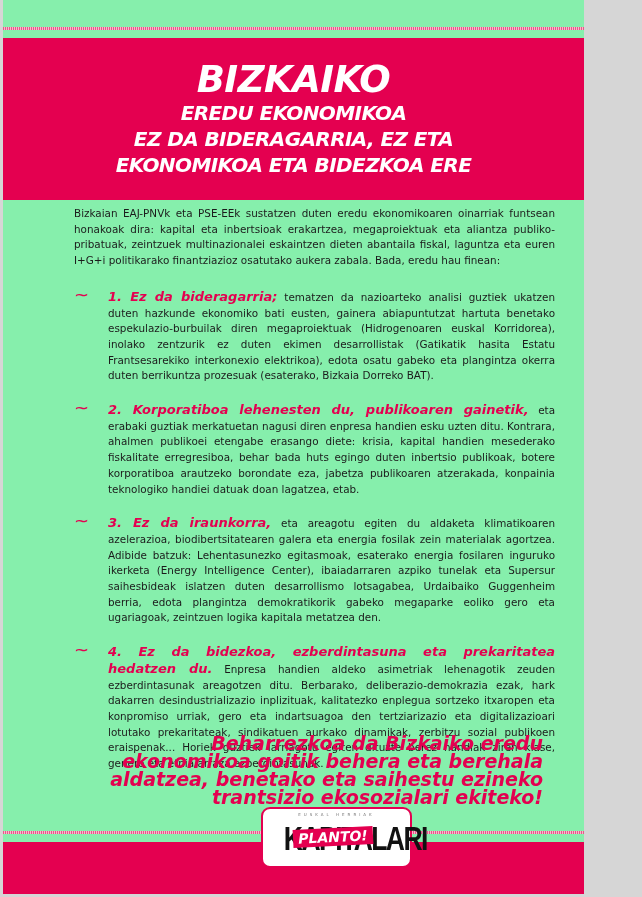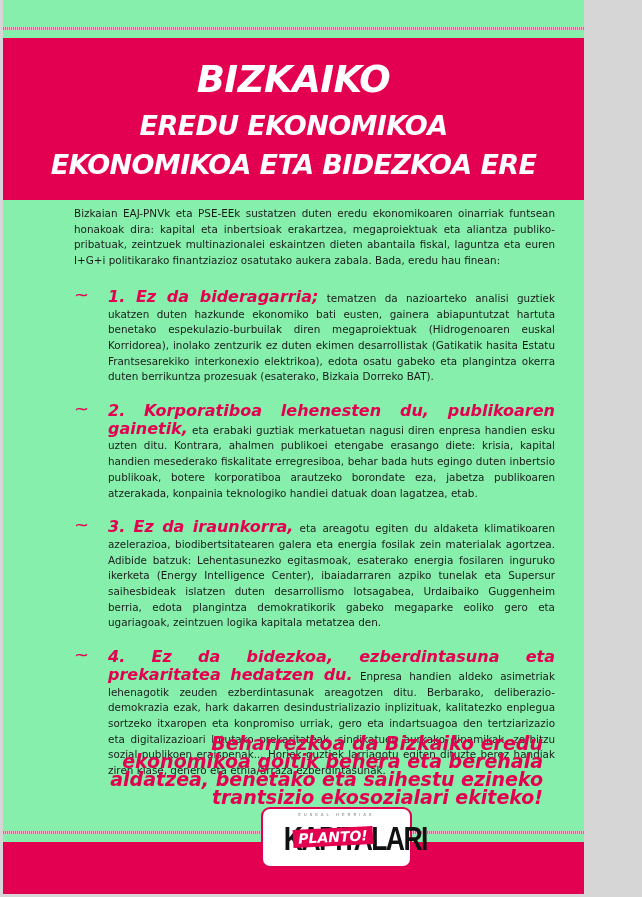--- a/index.html
+++ b/index.html
@@ -5,42 +5,43 @@
   html, body { margin:0; padding:0; }
   body { width:642px; height:897px; background:#d6d6d6; position:relative; overflow:hidden;
          font-family:"DejaVu Sans", sans-serif; }
   .page { position:absolute; left:3px; top:0; width:581px; height:894px; background:#86efac; overflow:hidden; }
   .dotline { position:absolute; left:0; right:0; height:3px;
      background: repeating-linear-gradient(90deg, #e8588a 0 1px, #f7b8cd 1px 2px); }
   .dotline.top { top:27px; }
   .dotline.bottom { top:831px; }
   .header { position:absolute; left:0; right:0; top:38px; height:162px; background:#e40050; color:#fff; text-align:center; }
   .header .t1 { font-family:"DejaVu Sans", sans-serif; font-weight:bold; font-style:italic; font-size:37px; line-height:40px; margin-top:22px; letter-spacing:-0.5px; }
-  .header .t2 { font-family:"DejaVu Sans", sans-serif; font-weight:bold; font-style:italic; font-size:27px; line-height:26px; letter-spacing:-0.6px;margin-top:13px; }
+  .header .t2 { font-family:"DejaVu Sans", sans-serif; font-weight:bold; font-style:italic; font-size:20px; line-height:26px; letter-spacing:-0.6px; }
   .content { position:absolute; left:71px; width:481px; top:206px; font-size:10.4px; line-height:15.7px; color:#1b1b1b; text-align:justify; }
   .intro { margin:0 0 20px 0; }
   .point { position:relative; margin-bottom:18px; padding-left:34px; }
   .point .tilde { position:absolute; left:0; top:-4px; color:#e40050; font-size:18px; line-height:20px; }
-  .point .head { color:#e40050; font-weight:bold; font-style:italic; font-size:16px; }
+  .point .head { color:#e40050; font-weight:bold; font-style:italic; font-size:13px; }
   .closing { position:absolute; left:100px; width:440px; top:734px; text-align:right; color:#e40050; font-weight:bold; font-style:italic; font-size:19px; line-height:18px; }
   .footer-band { position:absolute; left:0; right:0; top:842px; height:52px; background:#e40050; }
   .logo { position:absolute; left:258px; top:807px; width:147px; height:57px; background:#fff; border:2px solid #e40050; border-top-color:#e40050; border-radius:9px; }
   .logo .small { position:absolute; left:0; right:0; top:3px; text-align:center; font-size:4px; letter-spacing:3px; color:#777; }
   .logo .big { position:absolute; left:6px; right:6px; top:9px; text-align:center; font-family:"Liberation Sans", sans-serif; font-weight:bold; font-size:34px; line-height:40px; letter-spacing:-2px; color:#111; transform:scaleX(0.78); transform-origin:center; }
   .logo .stamp { position:absolute; left:30px; top:19px; width:80px; height:18px; background:#e40050; color:#fff; font-weight:bold; font-style:italic; font-size:14px; line-height:18px; text-align:center; transform:rotate(-3deg); }
 </style>
 </head>
 <body>
 
 <div class="page">
   <div class="dotline top"></div>
 
   <div class="header">
     <div class="t1">BIZKAIKO</div>
     <div class="t2">EREDU EKONOMIKOA</div>
+    <div class="t2">EZ DA BIDERAGARRIA, EZ ETA</div>
     <div class="t2">EKONOMIKOA ETA BIDEZKOA ERE</div>
   </div>
 
   <div class="content">
     <p class="intro">Bizkaian EAJ-PNVk eta PSE-EEk sustatzen duten eredu ekonomikoaren oinarriak funtsean honakoak dira: kapital eta inbertsioak erakartzea, megaproiektuak eta aliantza publiko-pribatuak, zeintzuek multinazionalei eskaintzen dieten abantaila fiskal, laguntza eta euren I+G+i politikarako finantziazioz osatutako aukera zabala. Bada, eredu hau finean:</p>
 
     <div class="point">
       <span class="tilde">~</span>
       <span class="head">1. Ez da bideragarria;</span><span> tematzen da nazioarteko analisi guztiek ukatzen duten hazkunde ekonomiko bati eusten, gainera abiapuntutzat hartuta benetako espekulazio-burbuilak diren megaproiektuak (Hidrogenoaren euskal Korridorea), inolako zentzurik ez duten ekimen desarrollistak (Gatikatik hasita Estatu Frantsesarekiko interkonexio elektrikoa), edota osatu gabeko eta plangintza okerra duten berrikuntza prozesuak (esaterako, Bizkaia Dorreko BAT).</span>
     </div>

